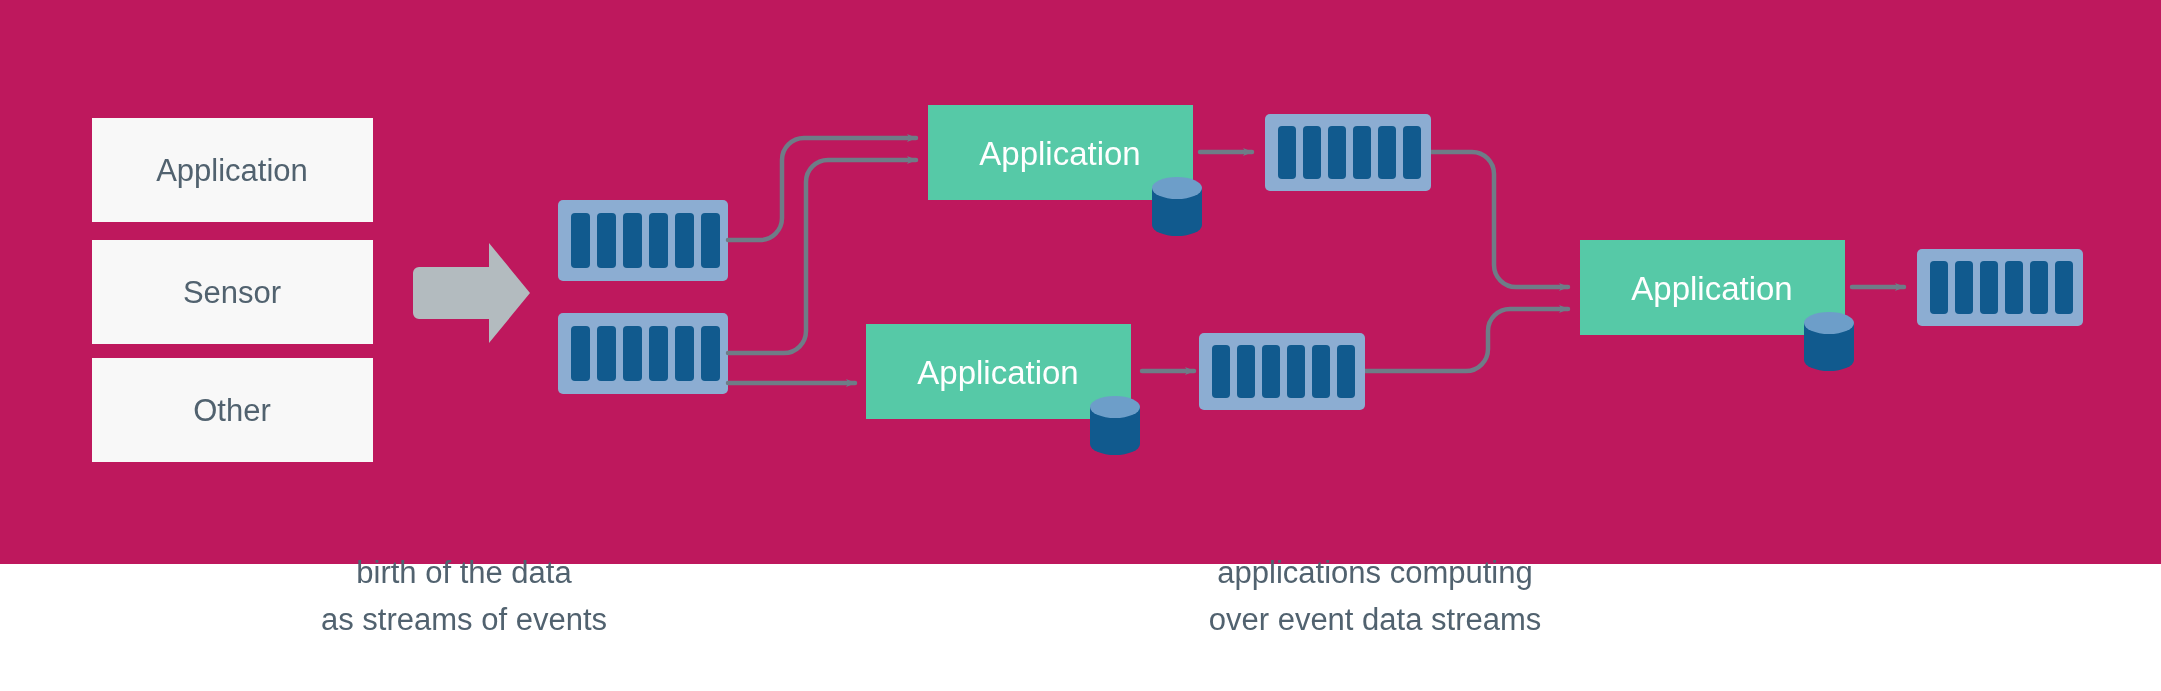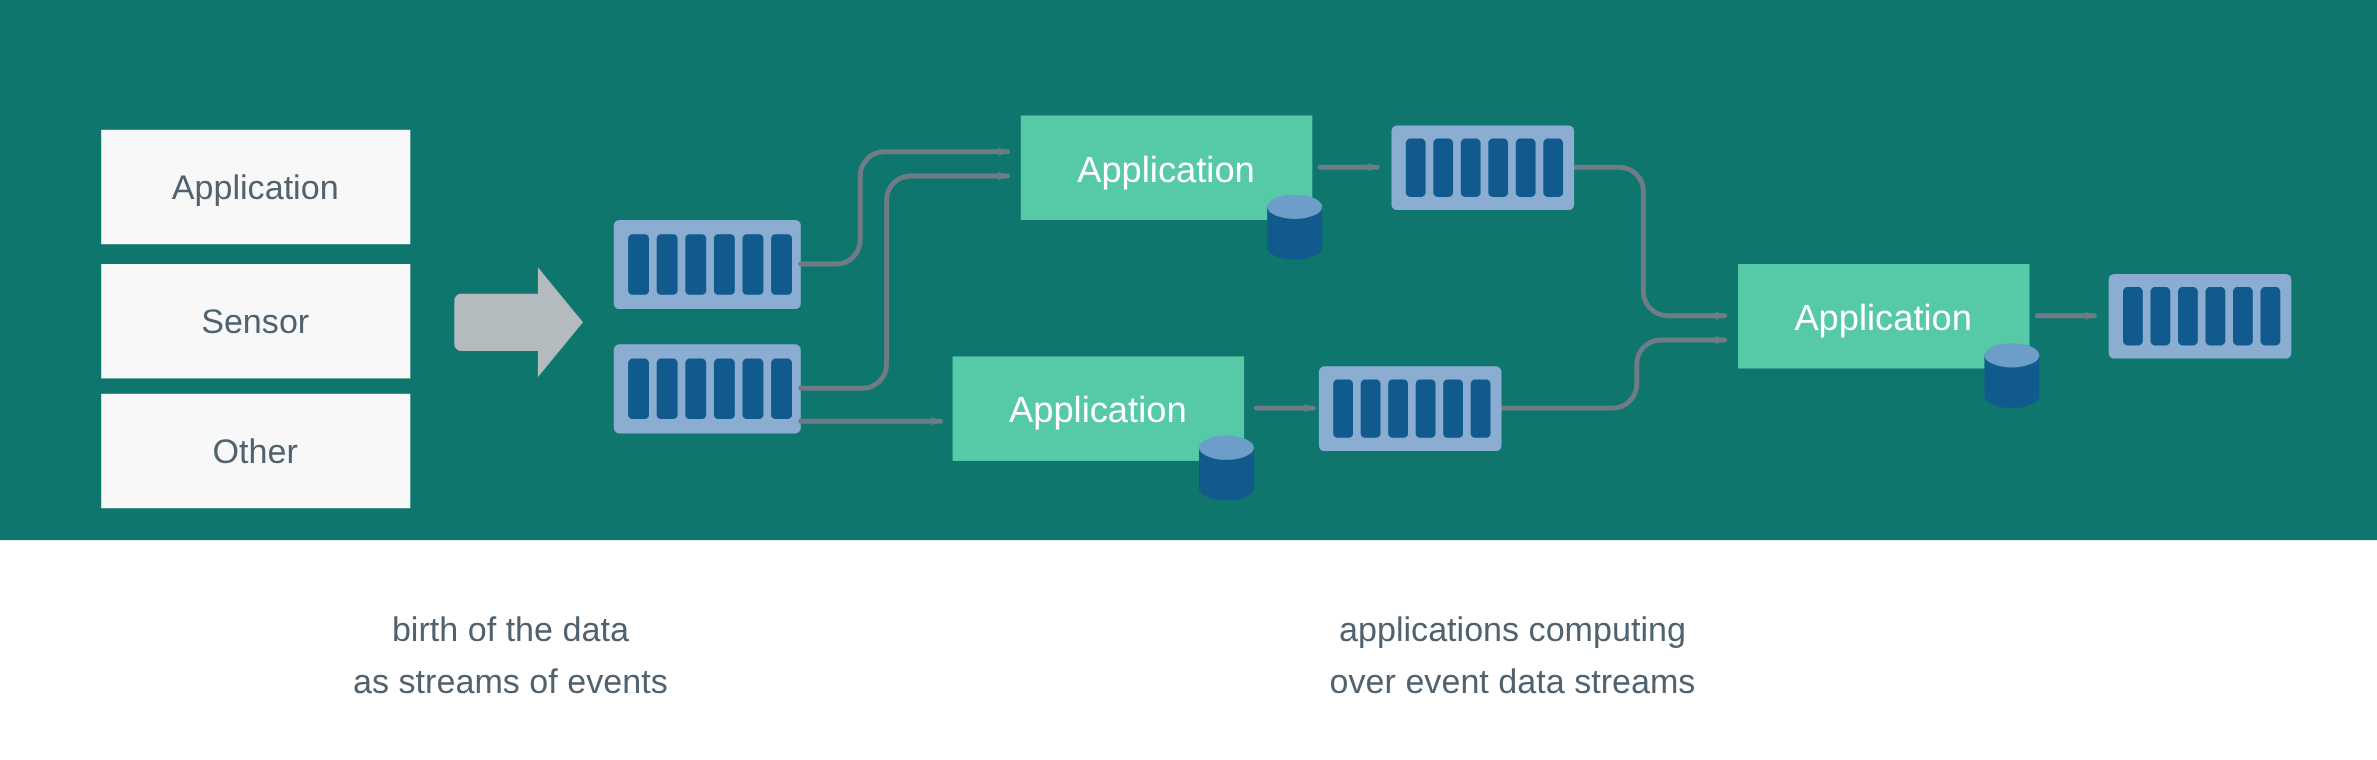--- a/index.html
+++ b/index.html
@@ -9,22 +9,22 @@
   }
   body {
     width: 2161px;
     height: 691px;
     font-family: "Liberation Sans", sans-serif;
     overflow: hidden;
   }
   #diagram-root {
     position: relative;
     width: 2161px;
-    height: 491px;
-    background: #0f766e;
+    height: 564px;
+    background: #be185d;
   }
   svg.layer {
     position: absolute;
     top: 0;
     left: 0;
     width: 2161px;
     height: 691px;
   }
   .src-label {
     font-family: "Liberation Sans", sans-serif;

